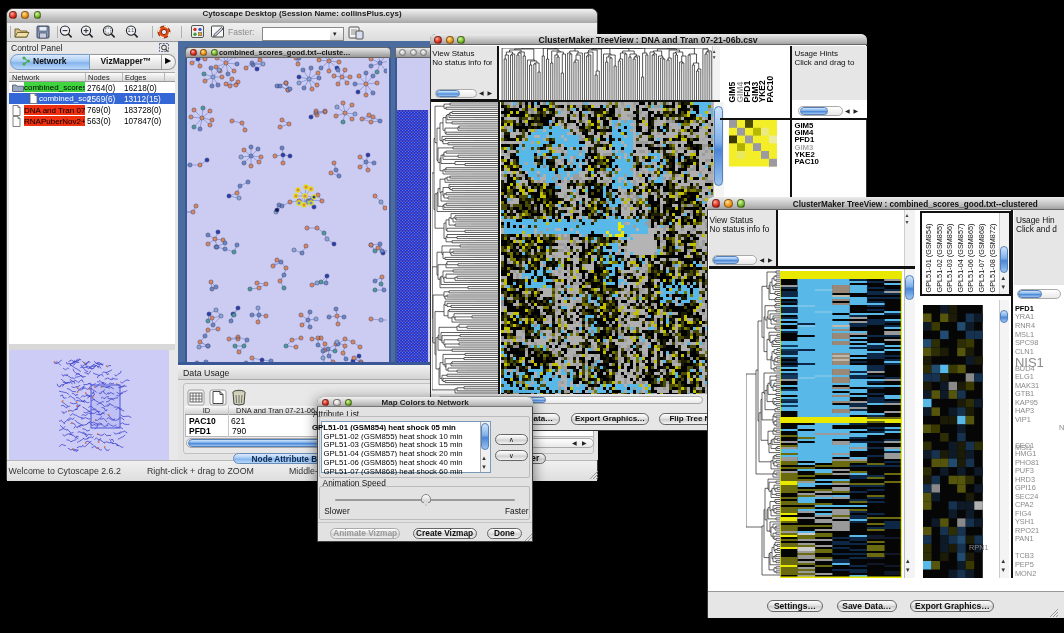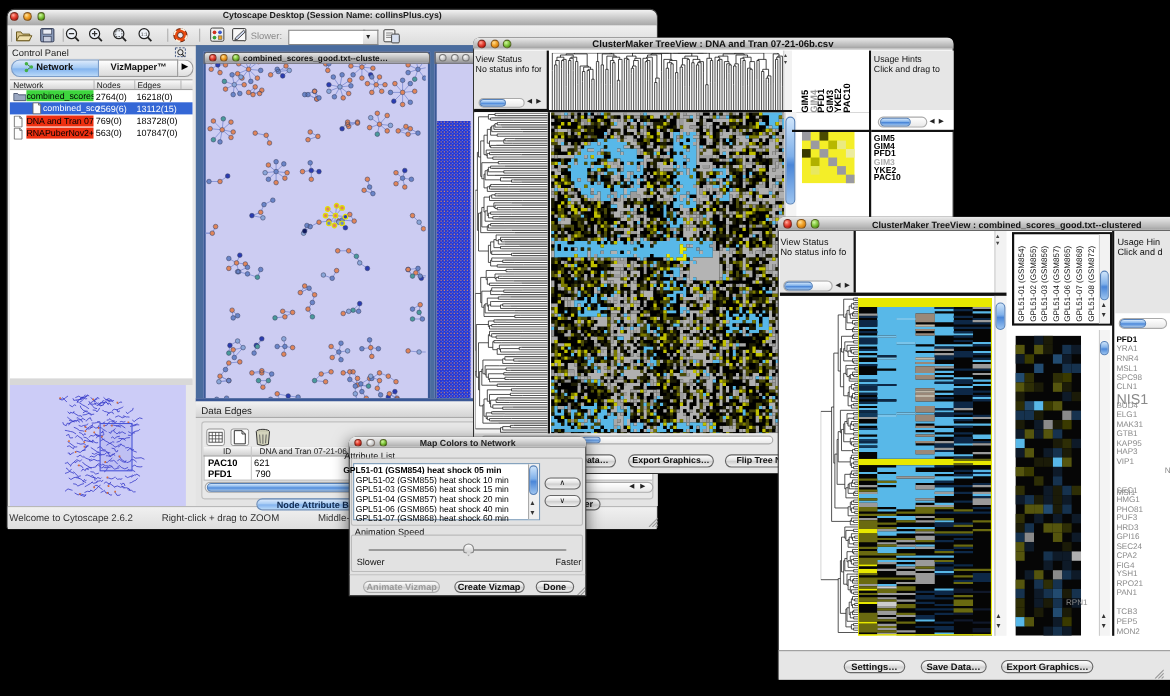--- a/index.html
+++ b/index.html
@@ -53,21 +53,21 @@
       <circle cx="4" cy="4.4" r="1.7" fill="#d03020"></circle>
       <circle cx="9" cy="4.4" r="1.7" fill="#3858c8"></circle>
       <circle cx="4" cy="9.2" r="1.7" fill="#38a038"></circle>
       <rect x="7.4" y="7.6" width="3.4" height="3.2" fill="#e8a020" stroke="#555" stroke-width="0.5"></rect>
     </g>
     <g transform="translate(205,1)">
       <rect x="0.5" y="1" width="12" height="11" rx="1" fill="#f8f8f8" stroke="#333" stroke-width="0.9"></rect>
       <path d="M3 9.5 L10.5 2.5 L12 4 L4.8 10.8 L2.6 11.4 Z" fill="#cfd8ee" stroke="#333" stroke-width="0.8"></path>
     </g>
   </svg>
-<div style="position:absolute;left:228px;top:28px;font-size:8.5px;font-weight:normal;color:#8a8a8a;white-space:nowrap;line-height:1.1;">Slower:</div>
+<div style="position:absolute;left:228px;top:28px;font-size:8.5px;font-weight:normal;color:#8a8a8a;white-space:nowrap;line-height:1.1;">Faster:</div>
 <div style="position:absolute;left:262px;top:26.5px;width:68px;height:12px;background:#fff;border:1px solid #888;"></div>
 <div style="position:absolute;left:330px;top:26.5px;width:13px;height:12px;background:linear-gradient(#fdfdfd,#d8d8d8);border:1px solid #888;border-left:none;"></div>
 <div style="position:absolute;left:333px;top:29.5px;font-size:7px;font-weight:normal;color:#222;white-space:nowrap;line-height:1.1;">▾</div>
 <svg width="16" height="16" viewBox="0 0 16 16" style="position:absolute;left:348px;top:25px;">
     <rect x="1" y="2" width="10" height="11" rx="1" fill="#f4f4f4" stroke="#444" stroke-width="0.9"></rect>
     <line x1="3" y1="5" x2="9" y2="5" stroke="#777" stroke-width="0.8"></line>
     <line x1="3" y1="7" x2="9" y2="7" stroke="#777" stroke-width="0.8"></line>
     <line x1="3" y1="9" x2="9" y2="9" stroke="#777" stroke-width="0.8"></line>
     <rect x="8" y="6" width="7" height="8" rx="1" fill="#d8e0f0" stroke="#444" stroke-width="0.9"></rect>
   </svg>
@@ -140,21 +140,21 @@
 <div style="position:absolute;left:7px;top:460px;width:590px;height:19.5px;background:linear-gradient(#f0f0f0,#dedede);border-top:1px solid #b8b8b8;"></div>
 <div style="position:absolute;left:8.5px;top:466.5px;font-size:8.8px;font-weight:normal;color:#333;white-space:nowrap;line-height:1.1;">Welcome to Cytoscape 2.6.2</div>
 <div style="position:absolute;left:147px;top:466.5px;font-size:8.8px;font-weight:normal;color:#333;white-space:nowrap;line-height:1.1;">Right-click + drag  to  ZOOM</div>
 <div style="position:absolute;left:289px;top:466.5px;font-size:8.8px;font-weight:normal;color:#333;white-space:nowrap;line-height:1.1;">Middle-click + drag  to  PAN</div>
 <div style="position:absolute;left:178px;top:41px;width:420px;height:323.5px;background:#4a6c9e;"></div>
 <div style="position:absolute;left:185px;top:46.5px;width:205.5px;height:318px;background:#ccccf2;border:2px solid #3a5896;box-sizing:border-box;"></div>
 <div style="position:absolute;left:185px;top:46.5px;width:205.5px;height:11.5px;background:linear-gradient(#e8e8e8,#b0b0b0 70%,#989898);border:1px solid #666;border-radius:4px 4px 0 0;box-sizing:border-box;"></div>
 <div style="position:absolute;left:189.5px;top:48.7px;width:7px;height:7px;border-radius:50%;background:radial-gradient(circle at 35% 30%, #ffb3a7 0%, #ee5544 35%, #c01810 75%, #7a0f08 100%);border:0.5px solid rgba(60,40,30,0.55);box-sizing:border-box;"></div>
 <div style="position:absolute;left:200px;top:48.7px;width:7px;height:7px;border-radius:50%;background:radial-gradient(circle at 35% 30%, #ffe2a0 0%, #f4a830 40%, #d07808 80%, #8a5205 100%);border:0.5px solid rgba(60,40,30,0.55);box-sizing:border-box;"></div>
 <div style="position:absolute;left:210.5px;top:48.7px;width:7px;height:7px;border-radius:50%;background:radial-gradient(circle at 35% 30%, #d6f8a8 0%, #8ed04a 40%, #4f9410 80%, #2f6008 100%);border:0.5px solid rgba(60,40,30,0.55);box-sizing:border-box;"></div>
-<div style="position:absolute;left:221px;top:48.7px;width:155.5px;font-size:7.5px;font-weight:bold;color:#111;white-space:nowrap;line-height:1.1;">combined_scores_good.txt--cluste…</div>
+<div style="position:absolute;left:207px;top:48.7px;width:155.5px;text-align:center;font-size:7.5px;font-weight:bold;color:#111;white-space:nowrap;line-height:1.1;">combined_scores_good.txt--cluste…</div>
 <svg width="200" height="305" viewBox="0 0 200 305" style="position:absolute;left:187px;top:58px;">
     <path d="M11 1L18 1M11 1L13 8M11 1L5 5M11 1L5 -2M11 1L13 -6M39 5L50 6M39 5L47 13M39 5L41 16M39 5L33 13M39 5L29 9M39 5L30 -0M39 5L35 -5M39 5L43 -6M39 5L48 -2M73 2L66 7M66 7L76 6M76 6L70 11M70 11L65 5M65 5L76 6M65 5L59 10M109 -0L111 6M111 6L112 -0M142 3L152 4M142 3L150 10M142 3L142 13M142 3L134 10M142 3L132 2M142 3L135 -4M142 3L143 -7M142 3L150 -3M193 5L203 3M193 5L199 13M193 5L190 14M193 5L184 8M193 5L184 1M193 5L191 -5M193 5L199 -3M26 19L35 19M26 19L31 27M26 19L25 28M26 19L18 23M26 19L17 16M26 19L24 10M26 19L32 12M51 24L43 28M43 28L45 21M45 21L39 26M39 26L49 27M90 28L99 25M99 25L103 31M103 31L99 25M99 25L101 32M101 32L93 28M93 28L101 32M122 21L132 20M122 21L130 27M122 21L125 31M122 21L117 30M122 21L112 25M122 21L112 19M122 21L116 12M122 21L124 10M122 21L131 15M155 19L163 19M155 19L160 25M155 19L151 26M155 19L147 18M155 19L151 12M155 19L158 12M179 26L190 25M179 26L186 35M179 26L179 37M179 26L171 34M179 26L168 26M179 26L172 18M179 26L179 15M179 26L186 18M15 60L25 62M15 60L23 67M15 60L13 71M15 60L7 69M15 60L4 59M15 60L7 52M15 60L16 50M15 60L23 53M45 63L55 65M55 65L58 72M95 62L102 66M102 66L93 69M124 59L129 53M129 53L138 54M138 54L129 55M129 55L138 53M138 53L130 57M158 55L168 56M158 55L165 61M158 55L156 64M158 55L149 58M158 55L150 49M158 55L156 45M158 55L165 47M182 57L175 61M175 61L184 64M184 64L193 63M193 63L186 59M186 59L175 61M20 102L13 107M13 107L3 107M3 107L-6 106M-6 106L-7 113M64 98L74 99M64 98L72 104M64 98L64 108M64 98L57 105M64 98L54 99M64 98L57 92M64 98L64 89M64 98L71 91M96 97L103 98M96 97L96 105M96 97L88 98M96 97L95 90M147 105L149 112M149 112L152 118M152 118L144 115M179 104L187 105M179 104L181 112M179 104L173 109M179 104L173 99M179 104L181 97M9 148L6 154M6 154L-3 154M-3 154L6 154M-3 154L-11 157M-11 157L-21 156M-21 156L-11 157M-21 156L-30 155M52 140L42 138M42 138L50 135M50 135L53 128M53 128L61 124M92 147L89 154M89 154L95 148M95 148L103 144M103 144L112 143M112 143L121 143M121 143L127 149M127 149L121 143M127 149L121 144M135 143L131 137M131 137L124 142M124 142L135 143M188 138L194 144M194 144L198 150M28 181L36 182M28 181L30 189M28 181L21 186M28 181L21 177M28 181L31 174M50 187L47 194M47 194L38 191M38 191L29 189M29 189L38 185M107 192L115 195M115 195L119 188M147 186L140 181M140 181L137 175M137 175L130 170M130 170L120 170M184 187L188 193M188 193L184 187M184 187L193 186M193 186L195 193M195 193L193 186M195 193L205 192M205 192L196 195M196 195L195 193M196 195L191 190M191 190L195 193M25 231L24 224M24 224L29 229M63 231L72 230M72 230L79 226M79 226L70 225M97 230L93 223M93 223L97 217M97 217L93 223M97 217L99 210M99 210L94 204M94 204L86 208M86 208L94 204M86 208L90 202M130 225L139 225M139 225L140 218M140 218L134 224M134 224L125 227M125 227L134 224M188 232L197 232M197 232L194 226M194 226L195 219M195 219L188 223M21 263L22 256M22 256L29 252M29 252L34 258M34 258L25 260M25 260L26 267M26 267L34 258M47 257L51 250M51 250L46 256M46 256L44 263M72 257L79 258M72 257L71 264M72 257L65 257M72 257L71 250M121 262L129 261M121 262L123 269M121 262L115 267M121 262L114 257M121 262L123 254M150 258L157 259M150 258L151 266M150 258L142 259M150 258L149 251M184 261L194 262M194 262L203 262M203 262L212 260M212 260L207 254M21 288L12 289M12 289L21 288M21 288L13 284M13 284L21 288M13 284L18 278M18 278L21 272M21 272L31 271M52 294L48 288M48 288L57 288M57 288L52 294M57 288L60 282M60 282L51 279M51 279L42 281M42 281L51 281M109 289L99 288M99 288L105 282M105 282L114 280M150 284L158 288M158 288L156 295M156 295L159 301M173 289L166 284M166 284L158 281M158 281L151 286M19 304L10 305M10 305L5 311M5 311L10 305M5 311L-2 306M-2 306L10 305M59 305L68 307M68 307L65 300M65 300L75 302M75 302L84 303M93 311L87 316M87 316L96 315M96 315L92 321M127 309L134 313M134 313L138 307M138 307L136 300M136 300L138 307M136 300L136 293M136 293L138 286M138 286L134 280M134 280L125 281M146 304L142 298M142 298L141 291M141 291L149 286M149 286L148 293M148 293L138 292M138 292L148 293M138 292L131 287M131 287L131 280M174 304L167 300M167 300L174 305M174 305L167 300M174 305L172 298M172 298L166 303M118 138L127 139M118 138L124 145M118 138L117 147M118 138L112 145M118 138L109 138M118 138L111 132M118 138L119 129M118 138L124 131" stroke="#8b98d8" stroke-width="0.9" fill="none"></path>
     <path d="M11 1m-2.1 0a2.1 2.1 0 1 0 4.2 0a2.1 2.1 0 1 0 -4.2 0M70 11m-2.1 0a2.1 2.1 0 1 0 4.2 0a2.1 2.1 0 1 0 -4.2 0M150 10m-2.1 0a2.1 2.1 0 1 0 4.2 0a2.1 2.1 0 1 0 -4.2 0M203 3m-2.1 0a2.1 2.1 0 1 0 4.2 0a2.1 2.1 0 1 0 -4.2 0M101 32m-2.1 0a2.1 2.1 0 1 0 4.2 0a2.1 2.1 0 1 0 -4.2 0M112 19m-2.1 0a2.1 2.1 0 1 0 4.2 0a2.1 2.1 0 1 0 -4.2 0M171 34m-2.1 0a2.1 2.1 0 1 0 4.2 0a2.1 2.1 0 1 0 -4.2 0M124 59m-2.1 0a2.1 2.1 0 1 0 4.2 0a2.1 2.1 0 1 0 -4.2 0M20 102m-2.1 0a2.1 2.1 0 1 0 4.2 0a2.1 2.1 0 1 0 -4.2 0M-6 106m-2.1 0a2.1 2.1 0 1 0 4.2 0a2.1 2.1 0 1 0 -4.2 0M96 97m-2.1 0a2.1 2.1 0 1 0 4.2 0a2.1 2.1 0 1 0 -4.2 0M103 98m-2.1 0a2.1 2.1 0 1 0 4.2 0a2.1 2.1 0 1 0 -4.2 0M181 97m-2.1 0a2.1 2.1 0 1 0 4.2 0a2.1 2.1 0 1 0 -4.2 0M42 138m-2.1 0a2.1 2.1 0 1 0 4.2 0a2.1 2.1 0 1 0 -4.2 0M127 149m-2.1 0a2.1 2.1 0 1 0 4.2 0a2.1 2.1 0 1 0 -4.2 0M31 174m-2.1 0a2.1 2.1 0 1 0 4.2 0a2.1 2.1 0 1 0 -4.2 0M147 186m-2.1 0a2.1 2.1 0 1 0 4.2 0a2.1 2.1 0 1 0 -4.2 0M184 187m-2.1 0a2.1 2.1 0 1 0 4.2 0a2.1 2.1 0 1 0 -4.2 0M196 195m-2.1 0a2.1 2.1 0 1 0 4.2 0a2.1 2.1 0 1 0 -4.2 0M140 218m-2.1 0a2.1 2.1 0 1 0 4.2 0a2.1 2.1 0 1 0 -4.2 0M22 256m-2.1 0a2.1 2.1 0 1 0 4.2 0a2.1 2.1 0 1 0 -4.2 0M51 250m-2.1 0a2.1 2.1 0 1 0 4.2 0a2.1 2.1 0 1 0 -4.2 0M46 256m-2.1 0a2.1 2.1 0 1 0 4.2 0a2.1 2.1 0 1 0 -4.2 0M75 302m-2.1 0a2.1 2.1 0 1 0 4.2 0a2.1 2.1 0 1 0 -4.2 0M138 307m-2.1 0a2.1 2.1 0 1 0 4.2 0a2.1 2.1 0 1 0 -4.2 0M172 298m-2.1 0a2.1 2.1 0 1 0 4.2 0a2.1 2.1 0 1 0 -4.2 0M166 303m-2.1 0a2.1 2.1 0 1 0 4.2 0a2.1 2.1 0 1 0 -4.2 0" fill="#2a3bb0" stroke="#3a4468" stroke-width="0.5"></path>
     <path d="M18 1m-2.1 0a2.1 2.1 0 1 0 4.2 0a2.1 2.1 0 1 0 -4.2 0M13 8m-2.1 0a2.1 2.1 0 1 0 4.2 0a2.1 2.1 0 1 0 -4.2 0M5 5m-2.1 0a2.1 2.1 0 1 0 4.2 0a2.1 2.1 0 1 0 -4.2 0M5 -2m-2.1 0a2.1 2.1 0 1 0 4.2 0a2.1 2.1 0 1 0 -4.2 0M39 5m-2.1 0a2.1 2.1 0 1 0 4.2 0a2.1 2.1 0 1 0 -4.2 0M47 13m-2.1 0a2.1 2.1 0 1 0 4.2 0a2.1 2.1 0 1 0 -4.2 0M33 13m-2.1 0a2.1 2.1 0 1 0 4.2 0a2.1 2.1 0 1 0 -4.2 0M29 9m-2.1 0a2.1 2.1 0 1 0 4.2 0a2.1 2.1 0 1 0 -4.2 0M30 -0m-2.1 0a2.1 2.1 0 1 0 4.2 0a2.1 2.1 0 1 0 -4.2 0M35 -5m-2.1 0a2.1 2.1 0 1 0 4.2 0a2.1 2.1 0 1 0 -4.2 0M48 -2m-2.1 0a2.1 2.1 0 1 0 4.2 0a2.1 2.1 0 1 0 -4.2 0M73 2m-2.1 0a2.1 2.1 0 1 0 4.2 0a2.1 2.1 0 1 0 -4.2 0M59 10m-2.1 0a2.1 2.1 0 1 0 4.2 0a2.1 2.1 0 1 0 -4.2 0M109 -0m-2.1 0a2.1 2.1 0 1 0 4.2 0a2.1 2.1 0 1 0 -4.2 0M111 6m-2.1 0a2.1 2.1 0 1 0 4.2 0a2.1 2.1 0 1 0 -4.2 0M142 3m-2.1 0a2.1 2.1 0 1 0 4.2 0a2.1 2.1 0 1 0 -4.2 0M152 4m-2.1 0a2.1 2.1 0 1 0 4.2 0a2.1 2.1 0 1 0 -4.2 0M142 13m-2.1 0a2.1 2.1 0 1 0 4.2 0a2.1 2.1 0 1 0 -4.2 0M132 2m-2.1 0a2.1 2.1 0 1 0 4.2 0a2.1 2.1 0 1 0 -4.2 0M184 1m-2.1 0a2.1 2.1 0 1 0 4.2 0a2.1 2.1 0 1 0 -4.2 0M191 -5m-2.1 0a2.1 2.1 0 1 0 4.2 0a2.1 2.1 0 1 0 -4.2 0M199 -3m-2.1 0a2.1 2.1 0 1 0 4.2 0a2.1 2.1 0 1 0 -4.2 0M35 19m-2.1 0a2.1 2.1 0 1 0 4.2 0a2.1 2.1 0 1 0 -4.2 0M18 23m-2.1 0a2.1 2.1 0 1 0 4.2 0a2.1 2.1 0 1 0 -4.2 0M51 24m-2.1 0a2.1 2.1 0 1 0 4.2 0a2.1 2.1 0 1 0 -4.2 0M43 28m-2.1 0a2.1 2.1 0 1 0 4.2 0a2.1 2.1 0 1 0 -4.2 0M45 21m-2.1 0a2.1 2.1 0 1 0 4.2 0a2.1 2.1 0 1 0 -4.2 0M39 26m-2.1 0a2.1 2.1 0 1 0 4.2 0a2.1 2.1 0 1 0 -4.2 0M49 27m-2.1 0a2.1 2.1 0 1 0 4.2 0a2.1 2.1 0 1 0 -4.2 0M99 25m-2.1 0a2.1 2.1 0 1 0 4.2 0a2.1 2.1 0 1 0 -4.2 0M99 25m-2.1 0a2.1 2.1 0 1 0 4.2 0a2.1 2.1 0 1 0 -4.2 0M101 32m-2.1 0a2.1 2.1 0 1 0 4.2 0a2.1 2.1 0 1 0 -4.2 0M130 27m-2.1 0a2.1 2.1 0 1 0 4.2 0a2.1 2.1 0 1 0 -4.2 0M125 31m-2.1 0a2.1 2.1 0 1 0 4.2 0a2.1 2.1 0 1 0 -4.2 0M131 15m-2.1 0a2.1 2.1 0 1 0 4.2 0a2.1 2.1 0 1 0 -4.2 0M155 19m-2.1 0a2.1 2.1 0 1 0 4.2 0a2.1 2.1 0 1 0 -4.2 0M163 19m-2.1 0a2.1 2.1 0 1 0 4.2 0a2.1 2.1 0 1 0 -4.2 0M160 25m-2.1 0a2.1 2.1 0 1 0 4.2 0a2.1 2.1 0 1 0 -4.2 0M151 26m-2.1 0a2.1 2.1 0 1 0 4.2 0a2.1 2.1 0 1 0 -4.2 0M147 18m-2.1 0a2.1 2.1 0 1 0 4.2 0a2.1 2.1 0 1 0 -4.2 0M158 12m-2.1 0a2.1 2.1 0 1 0 4.2 0a2.1 2.1 0 1 0 -4.2 0M179 26m-2.1 0a2.1 2.1 0 1 0 4.2 0a2.1 2.1 0 1 0 -4.2 0M190 25m-2.1 0a2.1 2.1 0 1 0 4.2 0a2.1 2.1 0 1 0 -4.2 0M179 37m-2.1 0a2.1 2.1 0 1 0 4.2 0a2.1 2.1 0 1 0 -4.2 0M172 18m-2.1 0a2.1 2.1 0 1 0 4.2 0a2.1 2.1 0 1 0 -4.2 0M15 60m-2.1 0a2.1 2.1 0 1 0 4.2 0a2.1 2.1 0 1 0 -4.2 0M25 62m-2.1 0a2.1 2.1 0 1 0 4.2 0a2.1 2.1 0 1 0 -4.2 0M23 67m-2.1 0a2.1 2.1 0 1 0 4.2 0a2.1 2.1 0 1 0 -4.2 0M4 59m-2.1 0a2.1 2.1 0 1 0 4.2 0a2.1 2.1 0 1 0 -4.2 0M7 52m-2.1 0a2.1 2.1 0 1 0 4.2 0a2.1 2.1 0 1 0 -4.2 0M23 53m-2.1 0a2.1 2.1 0 1 0 4.2 0a2.1 2.1 0 1 0 -4.2 0M45 63m-2.1 0a2.1 2.1 0 1 0 4.2 0a2.1 2.1 0 1 0 -4.2 0M55 65m-2.1 0a2.1 2.1 0 1 0 4.2 0a2.1 2.1 0 1 0 -4.2 0M58 72m-2.1 0a2.1 2.1 0 1 0 4.2 0a2.1 2.1 0 1 0 -4.2 0M95 62m-2.1 0a2.1 2.1 0 1 0 4.2 0a2.1 2.1 0 1 0 -4.2 0M102 66m-2.1 0a2.1 2.1 0 1 0 4.2 0a2.1 2.1 0 1 0 -4.2 0M93 69m-2.1 0a2.1 2.1 0 1 0 4.2 0a2.1 2.1 0 1 0 -4.2 0M129 53m-2.1 0a2.1 2.1 0 1 0 4.2 0a2.1 2.1 0 1 0 -4.2 0M138 54m-2.1 0a2.1 2.1 0 1 0 4.2 0a2.1 2.1 0 1 0 -4.2 0M129 55m-2.1 0a2.1 2.1 0 1 0 4.2 0a2.1 2.1 0 1 0 -4.2 0M138 53m-2.1 0a2.1 2.1 0 1 0 4.2 0a2.1 2.1 0 1 0 -4.2 0M130 57m-2.1 0a2.1 2.1 0 1 0 4.2 0a2.1 2.1 0 1 0 -4.2 0M158 55m-2.1 0a2.1 2.1 0 1 0 4.2 0a2.1 2.1 0 1 0 -4.2 0M165 61m-2.1 0a2.1 2.1 0 1 0 4.2 0a2.1 2.1 0 1 0 -4.2 0M149 58m-2.1 0a2.1 2.1 0 1 0 4.2 0a2.1 2.1 0 1 0 -4.2 0M156 45m-2.1 0a2.1 2.1 0 1 0 4.2 0a2.1 2.1 0 1 0 -4.2 0M165 47m-2.1 0a2.1 2.1 0 1 0 4.2 0a2.1 2.1 0 1 0 -4.2 0M182 57m-2.1 0a2.1 2.1 0 1 0 4.2 0a2.1 2.1 0 1 0 -4.2 0M175 61m-2.1 0a2.1 2.1 0 1 0 4.2 0a2.1 2.1 0 1 0 -4.2 0M184 64m-2.1 0a2.1 2.1 0 1 0 4.2 0a2.1 2.1 0 1 0 -4.2 0M186 59m-2.1 0a2.1 2.1 0 1 0 4.2 0a2.1 2.1 0 1 0 -4.2 0M13 107m-2.1 0a2.1 2.1 0 1 0 4.2 0a2.1 2.1 0 1 0 -4.2 0M-7 113m-2.1 0a2.1 2.1 0 1 0 4.2 0a2.1 2.1 0 1 0 -4.2 0M74 99m-2.1 0a2.1 2.1 0 1 0 4.2 0a2.1 2.1 0 1 0 -4.2 0M72 104m-2.1 0a2.1 2.1 0 1 0 4.2 0a2.1 2.1 0 1 0 -4.2 0M64 108m-2.1 0a2.1 2.1 0 1 0 4.2 0a2.1 2.1 0 1 0 -4.2 0M57 92m-2.1 0a2.1 2.1 0 1 0 4.2 0a2.1 2.1 0 1 0 -4.2 0M96 105m-2.1 0a2.1 2.1 0 1 0 4.2 0a2.1 2.1 0 1 0 -4.2 0M88 98m-2.1 0a2.1 2.1 0 1 0 4.2 0a2.1 2.1 0 1 0 -4.2 0M147 105m-2.1 0a2.1 2.1 0 1 0 4.2 0a2.1 2.1 0 1 0 -4.2 0M144 115m-2.1 0a2.1 2.1 0 1 0 4.2 0a2.1 2.1 0 1 0 -4.2 0M181 112m-2.1 0a2.1 2.1 0 1 0 4.2 0a2.1 2.1 0 1 0 -4.2 0M173 109m-2.1 0a2.1 2.1 0 1 0 4.2 0a2.1 2.1 0 1 0 -4.2 0M173 99m-2.1 0a2.1 2.1 0 1 0 4.2 0a2.1 2.1 0 1 0 -4.2 0M9 148m-2.1 0a2.1 2.1 0 1 0 4.2 0a2.1 2.1 0 1 0 -4.2 0M6 154m-2.1 0a2.1 2.1 0 1 0 4.2 0a2.1 2.1 0 1 0 -4.2 0M-3 154m-2.1 0a2.1 2.1 0 1 0 4.2 0a2.1 2.1 0 1 0 -4.2 0M50 135m-2.1 0a2.1 2.1 0 1 0 4.2 0a2.1 2.1 0 1 0 -4.2 0M103 144m-2.1 0a2.1 2.1 0 1 0 4.2 0a2.1 2.1 0 1 0 -4.2 0M112 143m-2.1 0a2.1 2.1 0 1 0 4.2 0a2.1 2.1 0 1 0 -4.2 0M121 143m-2.1 0a2.1 2.1 0 1 0 4.2 0a2.1 2.1 0 1 0 -4.2 0M135 143m-2.1 0a2.1 2.1 0 1 0 4.2 0a2.1 2.1 0 1 0 -4.2 0M131 137m-2.1 0a2.1 2.1 0 1 0 4.2 0a2.1 2.1 0 1 0 -4.2 0M188 138m-2.1 0a2.1 2.1 0 1 0 4.2 0a2.1 2.1 0 1 0 -4.2 0M198 150m-2.1 0a2.1 2.1 0 1 0 4.2 0a2.1 2.1 0 1 0 -4.2 0M28 181m-2.1 0a2.1 2.1 0 1 0 4.2 0a2.1 2.1 0 1 0 -4.2 0M36 182m-2.1 0a2.1 2.1 0 1 0 4.2 0a2.1 2.1 0 1 0 -4.2 0M21 186m-2.1 0a2.1 2.1 0 1 0 4.2 0a2.1 2.1 0 1 0 -4.2 0M119 188m-2.1 0a2.1 2.1 0 1 0 4.2 0a2.1 2.1 0 1 0 -4.2 0M130 170m-2.1 0a2.1 2.1 0 1 0 4.2 0a2.1 2.1 0 1 0 -4.2 0M120 170m-2.1 0a2.1 2.1 0 1 0 4.2 0a2.1 2.1 0 1 0 -4.2 0M184 187m-2.1 0a2.1 2.1 0 1 0 4.2 0a2.1 2.1 0 1 0 -4.2 0M205 192m-2.1 0a2.1 2.1 0 1 0 4.2 0a2.1 2.1 0 1 0 -4.2 0M191 190m-2.1 0a2.1 2.1 0 1 0 4.2 0a2.1 2.1 0 1 0 -4.2 0M24 224m-2.1 0a2.1 2.1 0 1 0 4.2 0a2.1 2.1 0 1 0 -4.2 0M72 230m-2.1 0a2.1 2.1 0 1 0 4.2 0a2.1 2.1 0 1 0 -4.2 0M79 226m-2.1 0a2.1 2.1 0 1 0 4.2 0a2.1 2.1 0 1 0 -4.2 0M70 225m-2.1 0a2.1 2.1 0 1 0 4.2 0a2.1 2.1 0 1 0 -4.2 0M93 223m-2.1 0a2.1 2.1 0 1 0 4.2 0a2.1 2.1 0 1 0 -4.2 0M99 210m-2.1 0a2.1 2.1 0 1 0 4.2 0a2.1 2.1 0 1 0 -4.2 0M86 208m-2.1 0a2.1 2.1 0 1 0 4.2 0a2.1 2.1 0 1 0 -4.2 0M90 202m-2.1 0a2.1 2.1 0 1 0 4.2 0a2.1 2.1 0 1 0 -4.2 0M125 227m-2.1 0a2.1 2.1 0 1 0 4.2 0a2.1 2.1 0 1 0 -4.2 0M195 219m-2.1 0a2.1 2.1 0 1 0 4.2 0a2.1 2.1 0 1 0 -4.2 0M25 260m-2.1 0a2.1 2.1 0 1 0 4.2 0a2.1 2.1 0 1 0 -4.2 0M79 258m-2.1 0a2.1 2.1 0 1 0 4.2 0a2.1 2.1 0 1 0 -4.2 0M71 264m-2.1 0a2.1 2.1 0 1 0 4.2 0a2.1 2.1 0 1 0 -4.2 0M115 267m-2.1 0a2.1 2.1 0 1 0 4.2 0a2.1 2.1 0 1 0 -4.2 0M114 257m-2.1 0a2.1 2.1 0 1 0 4.2 0a2.1 2.1 0 1 0 -4.2 0M150 258m-2.1 0a2.1 2.1 0 1 0 4.2 0a2.1 2.1 0 1 0 -4.2 0M151 266m-2.1 0a2.1 2.1 0 1 0 4.2 0a2.1 2.1 0 1 0 -4.2 0M184 261m-2.1 0a2.1 2.1 0 1 0 4.2 0a2.1 2.1 0 1 0 -4.2 0M212 260m-2.1 0a2.1 2.1 0 1 0 4.2 0a2.1 2.1 0 1 0 -4.2 0M207 254m-2.1 0a2.1 2.1 0 1 0 4.2 0a2.1 2.1 0 1 0 -4.2 0M21 288m-2.1 0a2.1 2.1 0 1 0 4.2 0a2.1 2.1 0 1 0 -4.2 0M13 284m-2.1 0a2.1 2.1 0 1 0 4.2 0a2.1 2.1 0 1 0 -4.2 0M21 272m-2.1 0a2.1 2.1 0 1 0 4.2 0a2.1 2.1 0 1 0 -4.2 0M31 271m-2.1 0a2.1 2.1 0 1 0 4.2 0a2.1 2.1 0 1 0 -4.2 0M52 294m-2.1 0a2.1 2.1 0 1 0 4.2 0a2.1 2.1 0 1 0 -4.2 0M51 279m-2.1 0a2.1 2.1 0 1 0 4.2 0a2.1 2.1 0 1 0 -4.2 0M42 281m-2.1 0a2.1 2.1 0 1 0 4.2 0a2.1 2.1 0 1 0 -4.2 0M51 281m-2.1 0a2.1 2.1 0 1 0 4.2 0a2.1 2.1 0 1 0 -4.2 0M109 289m-2.1 0a2.1 2.1 0 1 0 4.2 0a2.1 2.1 0 1 0 -4.2 0M105 282m-2.1 0a2.1 2.1 0 1 0 4.2 0a2.1 2.1 0 1 0 -4.2 0M114 280m-2.1 0a2.1 2.1 0 1 0 4.2 0a2.1 2.1 0 1 0 -4.2 0M158 288m-2.1 0a2.1 2.1 0 1 0 4.2 0a2.1 2.1 0 1 0 -4.2 0M156 295m-2.1 0a2.1 2.1 0 1 0 4.2 0a2.1 2.1 0 1 0 -4.2 0M173 289m-2.1 0a2.1 2.1 0 1 0 4.2 0a2.1 2.1 0 1 0 -4.2 0M166 284m-2.1 0a2.1 2.1 0 1 0 4.2 0a2.1 2.1 0 1 0 -4.2 0M158 281m-2.1 0a2.1 2.1 0 1 0 4.2 0a2.1 2.1 0 1 0 -4.2 0M-2 306m-2.1 0a2.1 2.1 0 1 0 4.2 0a2.1 2.1 0 1 0 -4.2 0M68 307m-2.1 0a2.1 2.1 0 1 0 4.2 0a2.1 2.1 0 1 0 -4.2 0M65 300m-2.1 0a2.1 2.1 0 1 0 4.2 0a2.1 2.1 0 1 0 -4.2 0M93 311m-2.1 0a2.1 2.1 0 1 0 4.2 0a2.1 2.1 0 1 0 -4.2 0M87 316m-2.1 0a2.1 2.1 0 1 0 4.2 0a2.1 2.1 0 1 0 -4.2 0M92 321m-2.1 0a2.1 2.1 0 1 0 4.2 0a2.1 2.1 0 1 0 -4.2 0M127 309m-2.1 0a2.1 2.1 0 1 0 4.2 0a2.1 2.1 0 1 0 -4.2 0M138 286m-2.1 0a2.1 2.1 0 1 0 4.2 0a2.1 2.1 0 1 0 -4.2 0M134 280m-2.1 0a2.1 2.1 0 1 0 4.2 0a2.1 2.1 0 1 0 -4.2 0M125 281m-2.1 0a2.1 2.1 0 1 0 4.2 0a2.1 2.1 0 1 0 -4.2 0M146 304m-2.1 0a2.1 2.1 0 1 0 4.2 0a2.1 2.1 0 1 0 -4.2 0M149 286m-2.1 0a2.1 2.1 0 1 0 4.2 0a2.1 2.1 0 1 0 -4.2 0M138 292m-2.1 0a2.1 2.1 0 1 0 4.2 0a2.1 2.1 0 1 0 -4.2 0M131 280m-2.1 0a2.1 2.1 0 1 0 4.2 0a2.1 2.1 0 1 0 -4.2 0M174 304m-2.1 0a2.1 2.1 0 1 0 4.2 0a2.1 2.1 0 1 0 -4.2 0M167 300m-2.1 0a2.1 2.1 0 1 0 4.2 0a2.1 2.1 0 1 0 -4.2 0M174 305m-2.1 0a2.1 2.1 0 1 0 4.2 0a2.1 2.1 0 1 0 -4.2 0" fill="#e0855a" stroke="#3a4468" stroke-width="0.5"></path>
     <path d="M13 -6m-2.1 0a2.1 2.1 0 1 0 4.2 0a2.1 2.1 0 1 0 -4.2 0M43 -6m-2.1 0a2.1 2.1 0 1 0 4.2 0a2.1 2.1 0 1 0 -4.2 0M190 14m-2.1 0a2.1 2.1 0 1 0 4.2 0a2.1 2.1 0 1 0 -4.2 0M17 16m-2.1 0a2.1 2.1 0 1 0 4.2 0a2.1 2.1 0 1 0 -4.2 0M7 69m-2.1 0a2.1 2.1 0 1 0 4.2 0a2.1 2.1 0 1 0 -4.2 0M16 50m-2.1 0a2.1 2.1 0 1 0 4.2 0a2.1 2.1 0 1 0 -4.2 0M156 64m-2.1 0a2.1 2.1 0 1 0 4.2 0a2.1 2.1 0 1 0 -4.2 0M47 194m-2.1 0a2.1 2.1 0 1 0 4.2 0a2.1 2.1 0 1 0 -4.2 0M137 175m-2.1 0a2.1 2.1 0 1 0 4.2 0a2.1 2.1 0 1 0 -4.2 0M188 193m-2.1 0a2.1 2.1 0 1 0 4.2 0a2.1 2.1 0 1 0 -4.2 0M63 231m-2.1 0a2.1 2.1 0 1 0 4.2 0a2.1 2.1 0 1 0 -4.2 0M97 230m-2.1 0a2.1 2.1 0 1 0 4.2 0a2.1 2.1 0 1 0 -4.2 0M134 224m-2.1 0a2.1 2.1 0 1 0 4.2 0a2.1 2.1 0 1 0 -4.2 0M188 232m-2.1 0a2.1 2.1 0 1 0 4.2 0a2.1 2.1 0 1 0 -4.2 0M194 226m-2.1 0a2.1 2.1 0 1 0 4.2 0a2.1 2.1 0 1 0 -4.2 0M21 263m-2.1 0a2.1 2.1 0 1 0 4.2 0a2.1 2.1 0 1 0 -4.2 0M47 257m-2.1 0a2.1 2.1 0 1 0 4.2 0a2.1 2.1 0 1 0 -4.2 0M48 288m-2.1 0a2.1 2.1 0 1 0 4.2 0a2.1 2.1 0 1 0 -4.2 0M57 288m-2.1 0a2.1 2.1 0 1 0 4.2 0a2.1 2.1 0 1 0 -4.2 0M99 288m-2.1 0a2.1 2.1 0 1 0 4.2 0a2.1 2.1 0 1 0 -4.2 0M148 293m-2.1 0a2.1 2.1 0 1 0 4.2 0a2.1 2.1 0 1 0 -4.2 0" fill="#4a9a9a" stroke="#3a4468" stroke-width="0.5"></path>
     <path d="M50 6m-2.1 0a2.1 2.1 0 1 0 4.2 0a2.1 2.1 0 1 0 -4.2 0M41 16m-2.1 0a2.1 2.1 0 1 0 4.2 0a2.1 2.1 0 1 0 -4.2 0M66 7m-2.1 0a2.1 2.1 0 1 0 4.2 0a2.1 2.1 0 1 0 -4.2 0M65 5m-2.1 0a2.1 2.1 0 1 0 4.2 0a2.1 2.1 0 1 0 -4.2 0M112 -0m-2.1 0a2.1 2.1 0 1 0 4.2 0a2.1 2.1 0 1 0 -4.2 0M134 10m-2.1 0a2.1 2.1 0 1 0 4.2 0a2.1 2.1 0 1 0 -4.2 0M135 -4m-2.1 0a2.1 2.1 0 1 0 4.2 0a2.1 2.1 0 1 0 -4.2 0M143 -7m-2.1 0a2.1 2.1 0 1 0 4.2 0a2.1 2.1 0 1 0 -4.2 0M193 5m-2.1 0a2.1 2.1 0 1 0 4.2 0a2.1 2.1 0 1 0 -4.2 0M199 13m-2.1 0a2.1 2.1 0 1 0 4.2 0a2.1 2.1 0 1 0 -4.2 0M184 8m-2.1 0a2.1 2.1 0 1 0 4.2 0a2.1 2.1 0 1 0 -4.2 0M31 27m-2.1 0a2.1 2.1 0 1 0 4.2 0a2.1 2.1 0 1 0 -4.2 0M25 28m-2.1 0a2.1 2.1 0 1 0 4.2 0a2.1 2.1 0 1 0 -4.2 0M24 10m-2.1 0a2.1 2.1 0 1 0 4.2 0a2.1 2.1 0 1 0 -4.2 0M90 28m-2.1 0a2.1 2.1 0 1 0 4.2 0a2.1 2.1 0 1 0 -4.2 0M103 31m-2.1 0a2.1 2.1 0 1 0 4.2 0a2.1 2.1 0 1 0 -4.2 0M93 28m-2.1 0a2.1 2.1 0 1 0 4.2 0a2.1 2.1 0 1 0 -4.2 0M132 20m-2.1 0a2.1 2.1 0 1 0 4.2 0a2.1 2.1 0 1 0 -4.2 0M117 30m-2.1 0a2.1 2.1 0 1 0 4.2 0a2.1 2.1 0 1 0 -4.2 0M116 12m-2.1 0a2.1 2.1 0 1 0 4.2 0a2.1 2.1 0 1 0 -4.2 0M124 10m-2.1 0a2.1 2.1 0 1 0 4.2 0a2.1 2.1 0 1 0 -4.2 0M151 12m-2.1 0a2.1 2.1 0 1 0 4.2 0a2.1 2.1 0 1 0 -4.2 0M186 35m-2.1 0a2.1 2.1 0 1 0 4.2 0a2.1 2.1 0 1 0 -4.2 0M168 26m-2.1 0a2.1 2.1 0 1 0 4.2 0a2.1 2.1 0 1 0 -4.2 0M179 15m-2.1 0a2.1 2.1 0 1 0 4.2 0a2.1 2.1 0 1 0 -4.2 0M186 18m-2.1 0a2.1 2.1 0 1 0 4.2 0a2.1 2.1 0 1 0 -4.2 0M13 71m-2.1 0a2.1 2.1 0 1 0 4.2 0a2.1 2.1 0 1 0 -4.2 0M193 63m-2.1 0a2.1 2.1 0 1 0 4.2 0a2.1 2.1 0 1 0 -4.2 0M3 107m-2.1 0a2.1 2.1 0 1 0 4.2 0a2.1 2.1 0 1 0 -4.2 0M64 98m-2.1 0a2.1 2.1 0 1 0 4.2 0a2.1 2.1 0 1 0 -4.2 0M57 105m-2.1 0a2.1 2.1 0 1 0 4.2 0a2.1 2.1 0 1 0 -4.2 0M64 89m-2.1 0a2.1 2.1 0 1 0 4.2 0a2.1 2.1 0 1 0 -4.2 0M71 91m-2.1 0a2.1 2.1 0 1 0 4.2 0a2.1 2.1 0 1 0 -4.2 0M95 90m-2.1 0a2.1 2.1 0 1 0 4.2 0a2.1 2.1 0 1 0 -4.2 0M149 112m-2.1 0a2.1 2.1 0 1 0 4.2 0a2.1 2.1 0 1 0 -4.2 0M152 118m-2.1 0a2.1 2.1 0 1 0 4.2 0a2.1 2.1 0 1 0 -4.2 0M179 104m-2.1 0a2.1 2.1 0 1 0 4.2 0a2.1 2.1 0 1 0 -4.2 0M187 105m-2.1 0a2.1 2.1 0 1 0 4.2 0a2.1 2.1 0 1 0 -4.2 0M-11 157m-2.1 0a2.1 2.1 0 1 0 4.2 0a2.1 2.1 0 1 0 -4.2 0M-21 156m-2.1 0a2.1 2.1 0 1 0 4.2 0a2.1 2.1 0 1 0 -4.2 0M-30 155m-2.1 0a2.1 2.1 0 1 0 4.2 0a2.1 2.1 0 1 0 -4.2 0M53 128m-2.1 0a2.1 2.1 0 1 0 4.2 0a2.1 2.1 0 1 0 -4.2 0M61 124m-2.1 0a2.1 2.1 0 1 0 4.2 0a2.1 2.1 0 1 0 -4.2 0M92 147m-2.1 0a2.1 2.1 0 1 0 4.2 0a2.1 2.1 0 1 0 -4.2 0M95 148m-2.1 0a2.1 2.1 0 1 0 4.2 0a2.1 2.1 0 1 0 -4.2 0M124 142m-2.1 0a2.1 2.1 0 1 0 4.2 0a2.1 2.1 0 1 0 -4.2 0M30 189m-2.1 0a2.1 2.1 0 1 0 4.2 0a2.1 2.1 0 1 0 -4.2 0M21 177m-2.1 0a2.1 2.1 0 1 0 4.2 0a2.1 2.1 0 1 0 -4.2 0M50 187m-2.1 0a2.1 2.1 0 1 0 4.2 0a2.1 2.1 0 1 0 -4.2 0M38 191m-2.1 0a2.1 2.1 0 1 0 4.2 0a2.1 2.1 0 1 0 -4.2 0M29 189m-2.1 0a2.1 2.1 0 1 0 4.2 0a2.1 2.1 0 1 0 -4.2 0M38 185m-2.1 0a2.1 2.1 0 1 0 4.2 0a2.1 2.1 0 1 0 -4.2 0M115 195m-2.1 0a2.1 2.1 0 1 0 4.2 0a2.1 2.1 0 1 0 -4.2 0M193 186m-2.1 0a2.1 2.1 0 1 0 4.2 0a2.1 2.1 0 1 0 -4.2 0M195 193m-2.1 0a2.1 2.1 0 1 0 4.2 0a2.1 2.1 0 1 0 -4.2 0M25 231m-2.1 0a2.1 2.1 0 1 0 4.2 0a2.1 2.1 0 1 0 -4.2 0M29 229m-2.1 0a2.1 2.1 0 1 0 4.2 0a2.1 2.1 0 1 0 -4.2 0M97 217m-2.1 0a2.1 2.1 0 1 0 4.2 0a2.1 2.1 0 1 0 -4.2 0M94 204m-2.1 0a2.1 2.1 0 1 0 4.2 0a2.1 2.1 0 1 0 -4.2 0M139 225m-2.1 0a2.1 2.1 0 1 0 4.2 0a2.1 2.1 0 1 0 -4.2 0M197 232m-2.1 0a2.1 2.1 0 1 0 4.2 0a2.1 2.1 0 1 0 -4.2 0M188 223m-2.1 0a2.1 2.1 0 1 0 4.2 0a2.1 2.1 0 1 0 -4.2 0M26 267m-2.1 0a2.1 2.1 0 1 0 4.2 0a2.1 2.1 0 1 0 -4.2 0M44 263m-2.1 0a2.1 2.1 0 1 0 4.2 0a2.1 2.1 0 1 0 -4.2 0M72 257m-2.1 0a2.1 2.1 0 1 0 4.2 0a2.1 2.1 0 1 0 -4.2 0M65 257m-2.1 0a2.1 2.1 0 1 0 4.2 0a2.1 2.1 0 1 0 -4.2 0M121 262m-2.1 0a2.1 2.1 0 1 0 4.2 0a2.1 2.1 0 1 0 -4.2 0M123 269m-2.1 0a2.1 2.1 0 1 0 4.2 0a2.1 2.1 0 1 0 -4.2 0M123 254m-2.1 0a2.1 2.1 0 1 0 4.2 0a2.1 2.1 0 1 0 -4.2 0M157 259m-2.1 0a2.1 2.1 0 1 0 4.2 0a2.1 2.1 0 1 0 -4.2 0M142 259m-2.1 0a2.1 2.1 0 1 0 4.2 0a2.1 2.1 0 1 0 -4.2 0M149 251m-2.1 0a2.1 2.1 0 1 0 4.2 0a2.1 2.1 0 1 0 -4.2 0M203 262m-2.1 0a2.1 2.1 0 1 0 4.2 0a2.1 2.1 0 1 0 -4.2 0M21 288m-2.1 0a2.1 2.1 0 1 0 4.2 0a2.1 2.1 0 1 0 -4.2 0M18 278m-2.1 0a2.1 2.1 0 1 0 4.2 0a2.1 2.1 0 1 0 -4.2 0M60 282m-2.1 0a2.1 2.1 0 1 0 4.2 0a2.1 2.1 0 1 0 -4.2 0M159 301m-2.1 0a2.1 2.1 0 1 0 4.2 0a2.1 2.1 0 1 0 -4.2 0M151 286m-2.1 0a2.1 2.1 0 1 0 4.2 0a2.1 2.1 0 1 0 -4.2 0M19 304m-2.1 0a2.1 2.1 0 1 0 4.2 0a2.1 2.1 0 1 0 -4.2 0M10 305m-2.1 0a2.1 2.1 0 1 0 4.2 0a2.1 2.1 0 1 0 -4.2 0M5 311m-2.1 0a2.1 2.1 0 1 0 4.2 0a2.1 2.1 0 1 0 -4.2 0M59 305m-2.1 0a2.1 2.1 0 1 0 4.2 0a2.1 2.1 0 1 0 -4.2 0M84 303m-2.1 0a2.1 2.1 0 1 0 4.2 0a2.1 2.1 0 1 0 -4.2 0M96 315m-2.1 0a2.1 2.1 0 1 0 4.2 0a2.1 2.1 0 1 0 -4.2 0M134 313m-2.1 0a2.1 2.1 0 1 0 4.2 0a2.1 2.1 0 1 0 -4.2 0M136 293m-2.1 0a2.1 2.1 0 1 0 4.2 0a2.1 2.1 0 1 0 -4.2 0M142 298m-2.1 0a2.1 2.1 0 1 0 4.2 0a2.1 2.1 0 1 0 -4.2 0M141 291m-2.1 0a2.1 2.1 0 1 0 4.2 0a2.1 2.1 0 1 0 -4.2 0M131 287m-2.1 0a2.1 2.1 0 1 0 4.2 0a2.1 2.1 0 1 0 -4.2 0" fill="#6a85c8" stroke="#3a4468" stroke-width="0.5"></path>
     <path d="M76 6m-2.1 0a2.1 2.1 0 1 0 4.2 0a2.1 2.1 0 1 0 -4.2 0M150 -3m-2.1 0a2.1 2.1 0 1 0 4.2 0a2.1 2.1 0 1 0 -4.2 0M26 19m-2.1 0a2.1 2.1 0 1 0 4.2 0a2.1 2.1 0 1 0 -4.2 0M32 12m-2.1 0a2.1 2.1 0 1 0 4.2 0a2.1 2.1 0 1 0 -4.2 0M122 21m-2.1 0a2.1 2.1 0 1 0 4.2 0a2.1 2.1 0 1 0 -4.2 0M112 25m-2.1 0a2.1 2.1 0 1 0 4.2 0a2.1 2.1 0 1 0 -4.2 0M168 56m-2.1 0a2.1 2.1 0 1 0 4.2 0a2.1 2.1 0 1 0 -4.2 0M150 49m-2.1 0a2.1 2.1 0 1 0 4.2 0a2.1 2.1 0 1 0 -4.2 0M54 99m-2.1 0a2.1 2.1 0 1 0 4.2 0a2.1 2.1 0 1 0 -4.2 0M52 140m-2.1 0a2.1 2.1 0 1 0 4.2 0a2.1 2.1 0 1 0 -4.2 0M89 154m-2.1 0a2.1 2.1 0 1 0 4.2 0a2.1 2.1 0 1 0 -4.2 0M121 144m-2.1 0a2.1 2.1 0 1 0 4.2 0a2.1 2.1 0 1 0 -4.2 0M194 144m-2.1 0a2.1 2.1 0 1 0 4.2 0a2.1 2.1 0 1 0 -4.2 0M107 192m-2.1 0a2.1 2.1 0 1 0 4.2 0a2.1 2.1 0 1 0 -4.2 0M140 181m-2.1 0a2.1 2.1 0 1 0 4.2 0a2.1 2.1 0 1 0 -4.2 0M130 225m-2.1 0a2.1 2.1 0 1 0 4.2 0a2.1 2.1 0 1 0 -4.2 0M29 252m-2.1 0a2.1 2.1 0 1 0 4.2 0a2.1 2.1 0 1 0 -4.2 0M34 258m-2.1 0a2.1 2.1 0 1 0 4.2 0a2.1 2.1 0 1 0 -4.2 0M71 250m-2.1 0a2.1 2.1 0 1 0 4.2 0a2.1 2.1 0 1 0 -4.2 0M129 261m-2.1 0a2.1 2.1 0 1 0 4.2 0a2.1 2.1 0 1 0 -4.2 0M194 262m-2.1 0a2.1 2.1 0 1 0 4.2 0a2.1 2.1 0 1 0 -4.2 0M12 289m-2.1 0a2.1 2.1 0 1 0 4.2 0a2.1 2.1 0 1 0 -4.2 0M150 284m-2.1 0a2.1 2.1 0 1 0 4.2 0a2.1 2.1 0 1 0 -4.2 0M136 300m-2.1 0a2.1 2.1 0 1 0 4.2 0a2.1 2.1 0 1 0 -4.2 0" fill="#8aa6d8" stroke="#3a4468" stroke-width="0.5"></path>
     <path d="M118 138m-2.1 0a2.1 2.1 0 1 0 4.2 0a2.1 2.1 0 1 0 -4.2 0M117 147m-2.1 0a2.1 2.1 0 1 0 4.2 0a2.1 2.1 0 1 0 -4.2 0M109 138m-2.1 0a2.1 2.1 0 1 0 4.2 0a2.1 2.1 0 1 0 -4.2 0M111 132m-2.1 0a2.1 2.1 0 1 0 4.2 0a2.1 2.1 0 1 0 -4.2 0M119 129m-2.1 0a2.1 2.1 0 1 0 4.2 0a2.1 2.1 0 1 0 -4.2 0M124 131m-2.1 0a2.1 2.1 0 1 0 4.2 0a2.1 2.1 0 1 0 -4.2 0" fill="#e0855a" stroke="#e0e000" stroke-width="1.1"></path>
     <path d="M127 139m-2.1 0a2.1 2.1 0 1 0 4.2 0a2.1 2.1 0 1 0 -4.2 0" fill="#2a3bb0" stroke="#e0e000" stroke-width="1.1"></path>
     <path d="M124 145m-2.1 0a2.1 2.1 0 1 0 4.2 0a2.1 2.1 0 1 0 -4.2 0M112 145m-2.1 0a2.1 2.1 0 1 0 4.2 0a2.1 2.1 0 1 0 -4.2 0" fill="#6a85c8" stroke="#e0e000" stroke-width="1.1"></path>
@@ -171,21 +171,21 @@
         <rect width="3" height="3" fill="#1e35d8"></rect>
         <circle cx="1" cy="1" r="0.62" fill="#e8935e"></circle>
         <circle cx="2.5" cy="2.5" r="0.38" fill="#b8c4f8"></circle>
       </pattern>
     </defs>
     <rect width="31" height="255" fill="url(#bm)"></rect>
   </svg>
 <div style="position:absolute;left:178px;top:362px;width:420px;height:98px;background:#e4e4e4;"></div>
 <div style="position:absolute;left:178px;top:362px;width:420px;height:2.5px;background:#3a5896;"></div>
 <div style="position:absolute;left:178px;top:364.5px;width:420px;height:15.5px;background:linear-gradient(#f2f2f2,#d4d4d4);border-bottom:1px solid #aaa;box-sizing:border-box;"></div>
-<div style="position:absolute;left:183px;top:369px;font-size:8.8px;font-weight:normal;color:#222;white-space:nowrap;line-height:1.1;">Data Edges</div>
+<div style="position:absolute;left:183px;top:369px;font-size:8.8px;font-weight:normal;color:#222;white-space:nowrap;line-height:1.1;">Data Usage</div>
 <div style="position:absolute;left:183px;top:383px;width:411px;height:71px;background:#e8e8e8;border:1px solid #c0c0c0;border-radius:3px;box-sizing:border-box;"></div>
 <svg width="80" height="18" viewBox="0 0 80 18" style="position:absolute;left:187px;top:389px;">
     <rect x="1" y="1" width="16" height="15" rx="2" fill="#fafafa" stroke="#888" stroke-width="0.8"></rect>
     <rect x="3" y="4" width="12" height="9" fill="#fff" stroke="#444" stroke-width="0.8"></rect>
     <line x1="3" y1="7" x2="15" y2="7" stroke="#444" stroke-width="0.7"></line>
     <line x1="3" y1="10" x2="15" y2="10" stroke="#444" stroke-width="0.7"></line>
     <line x1="6" y1="4" x2="6" y2="13" stroke="#444" stroke-width="0.7"></line>
     <line x1="9" y1="4" x2="9" y2="13" stroke="#444" stroke-width="0.7"></line>
     <line x1="12" y1="4" x2="12" y2="13" stroke="#444" stroke-width="0.7"></line>
     <g transform="translate(22,0)">

